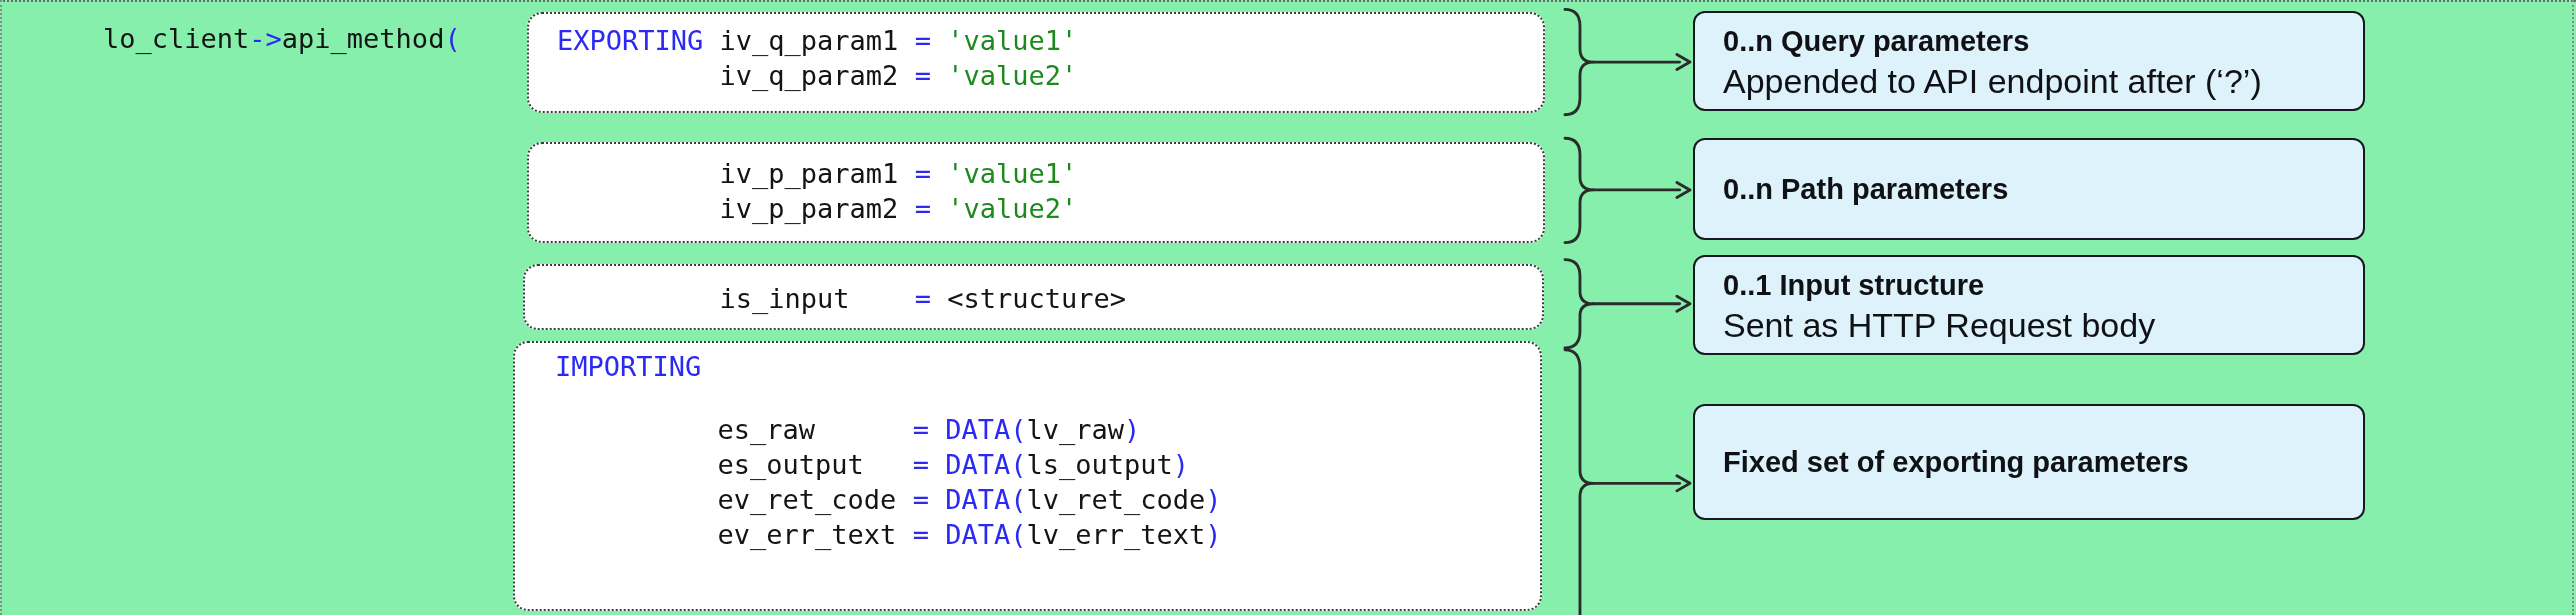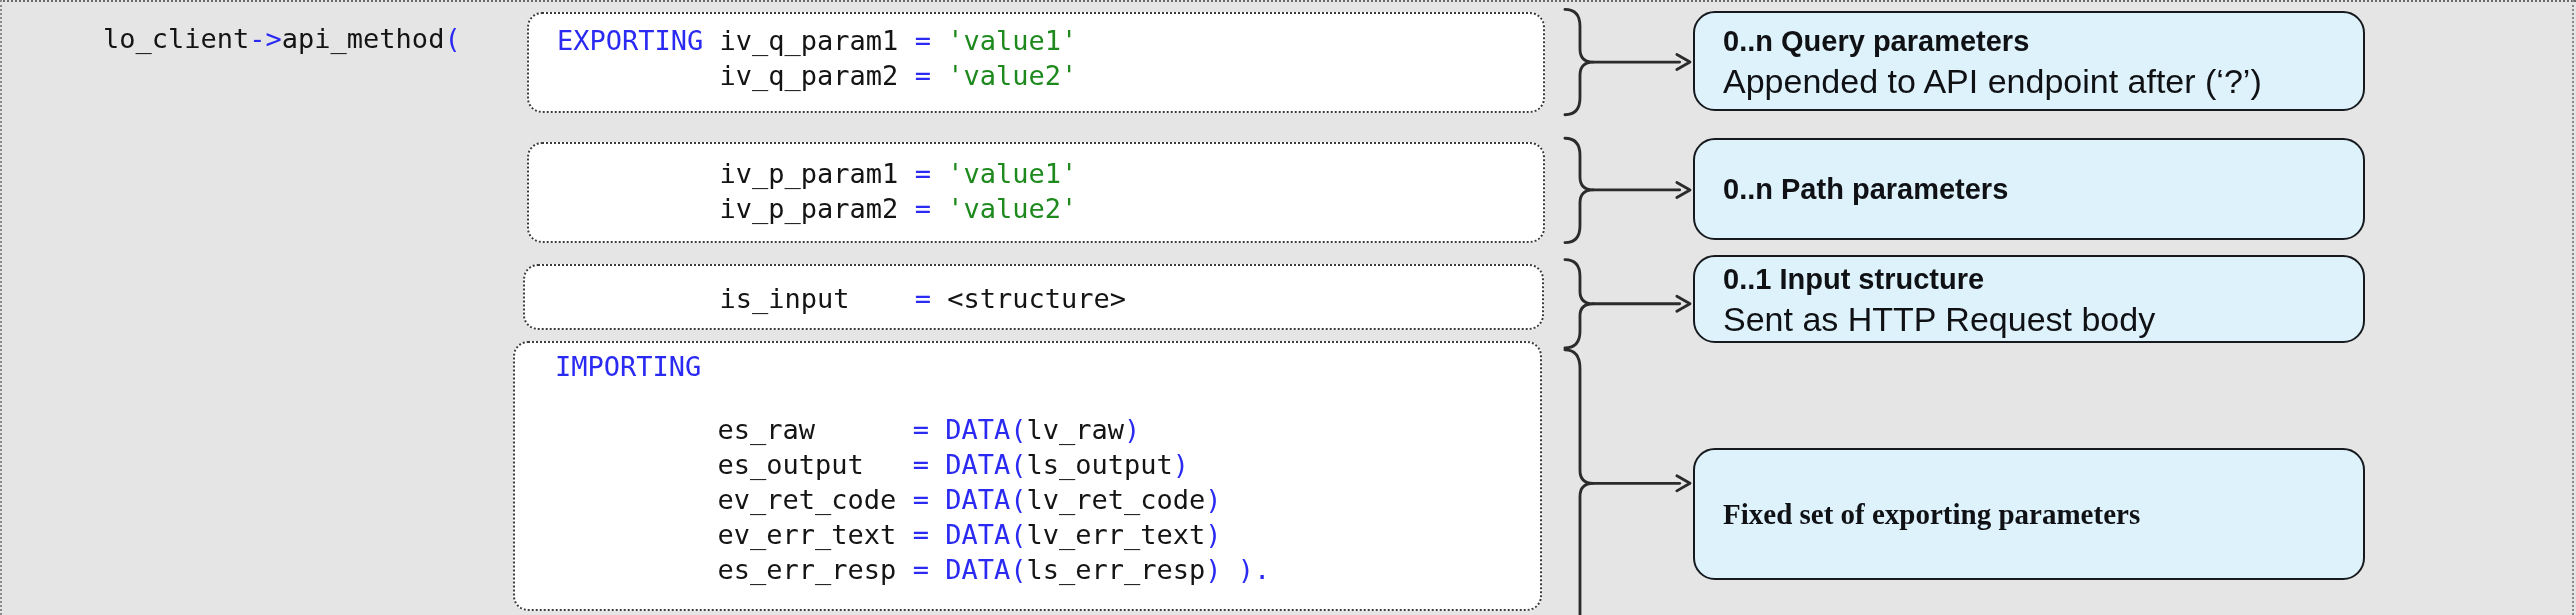--- a/index.html
+++ b/index.html
@@ -3,21 +3,21 @@
 <meta charset="utf-8">
 <style>
   :root{
     --kw:#2a2af2; --st:#1e8a1e; --pl:#141414;
     --callout-fill:#def2fc; --callout-border:#16191d;
     --dash:#3c3c3c; --line:#2b2b2b;
   }
   *{margin:0;padding:0;box-sizing:border-box;}
   html,body{background:#ffffff;}
   .page{
-    position:relative;width:2576px;height:615px;background:#e5e5e5;
+    position:relative;width:2576px;height:615px;background:#86efac;
     overflow:hidden;font-family:"Liberation Sans",sans-serif;
   }
   
   .frame-top{position:absolute;left:0;right:0;top:0;height:0;border-top:2.8px dotted #6a6a6a;}
   .frame-left{position:absolute;left:0;top:0;bottom:0;width:0;border-left:2.8px dotted #8a8a8a;}
   .frame-right{position:absolute;left:2572px;top:0;bottom:0;width:0;border-left:2.8px dotted #8a8a8a;}
 
   
   .code,.cline{font-family:"DejaVu Sans Mono","Liberation Mono",monospace;font-size:27px;}
   .cline{white-space:pre;height:35px;line-height:35px;}
@@ -37,28 +37,28 @@
 
   
   .connectors{position:absolute;left:0;top:0;width:2576px;height:615px;pointer-events:none;}
   .connectors path,.connectors line,.connectors polyline{
     fill:none;stroke:var(--line);stroke-width:3;stroke-linecap:round;stroke-linejoin:round;
   }
 
   
   .callout{
     position:absolute;left:1693px;width:672px;
-    background:var(--callout-fill);border:2.8px solid var(--callout-border);border-radius:22px;
+    background:var(--callout-fill);border:2.8px solid var(--callout-border);border-radius:12px;
     display:flex;flex-direction:column;justify-content:center;
     padding-left:28px;padding-right:11.3px;color:#101114;
   }
   .co-1{top:11.3px;height:100px;}
   .co-2{top:138px;height:102px;}
-  .co-3{top:255px;height:88px;}
-  .co-4{top:448px;height:132px;font-family:Liberation Serif, serif;}
+  .co-3{top:255px;height:100px;}
+  .co-4{top:404px;height:116px;}
   .co-title{font-weight:700;font-size:29px;line-height:40px;}
   .co-sub{font-weight:400;font-size:34px;line-height:40px;}
 </style>
 </head>
 <body>
 
 <div class="page">
 
   <div class="frame-top"></div>
   <div class="frame-left"></div>
@@ -78,21 +78,20 @@
     </div>
   <div class="code-box box-2">
       <div class="cline"><span class="seg-pl">          is_input    </span><span class="seg-kw">=</span><span class="seg-pl"> &lt;structure&gt;</span></div>
     </div>
   <div class="code-box box-3">
       <div class="cline"><span class="seg-kw">IMPORTING</span></div>
       <div class="cline"><span class="seg-pl">          es_raw      </span><span class="seg-kw">=</span><span class="seg-pl"> </span><span class="seg-kw">DATA(</span><span class="seg-pl">lv_raw</span><span class="seg-kw">)</span></div>
       <div class="cline"><span class="seg-pl">          es_output   </span><span class="seg-kw">=</span><span class="seg-pl"> </span><span class="seg-kw">DATA(</span><span class="seg-pl">ls_output</span><span class="seg-kw">)</span></div>
       <div class="cline"><span class="seg-pl">          ev_ret_code </span><span class="seg-kw">=</span><span class="seg-pl"> </span><span class="seg-kw">DATA(</span><span class="seg-pl">lv_ret_code</span><span class="seg-kw">)</span></div>
       <div class="cline"><span class="seg-pl">          ev_err_text </span><span class="seg-kw">=</span><span class="seg-pl"> </span><span class="seg-kw">DATA(</span><span class="seg-pl">lv_err_text</span><span class="seg-kw">)</span></div>
-      <div class="cline"><span class="seg-pl">          es_err_resp </span><span class="seg-kw">=</span><span class="seg-pl"> </span><span class="seg-kw">DATA(</span><span class="seg-pl">ls_err_resp</span><span class="seg-kw">)</span><span class="seg-pl"> </span><span class="seg-kw">).</span></div>
     </div>
 
   <svg class="connectors" viewBox="0 0 2739 654" xmlns="http://www.w3.org/2000/svg">
 
     <path d="M 1664 10 Q 1680 10 1680 28 L 1680 52 Q 1680 66 1694 66 Q 1680 66 1680 80 L 1680 104 Q 1680 122 1664 122"></path>
     <line x1="1694" y1="66" x2="1786" y2="66"></line>
     <polyline points="1783,58 1797,66 1783,74"></polyline>
 
     <path d="M 1664 147 Q 1680 147 1680 165 L 1680 188 Q 1680 202 1694 202 Q 1680 202 1680 216 L 1680 240 Q 1680 258 1664 258"></path>
     <line x1="1694" y1="202" x2="1786" y2="202"></line>

